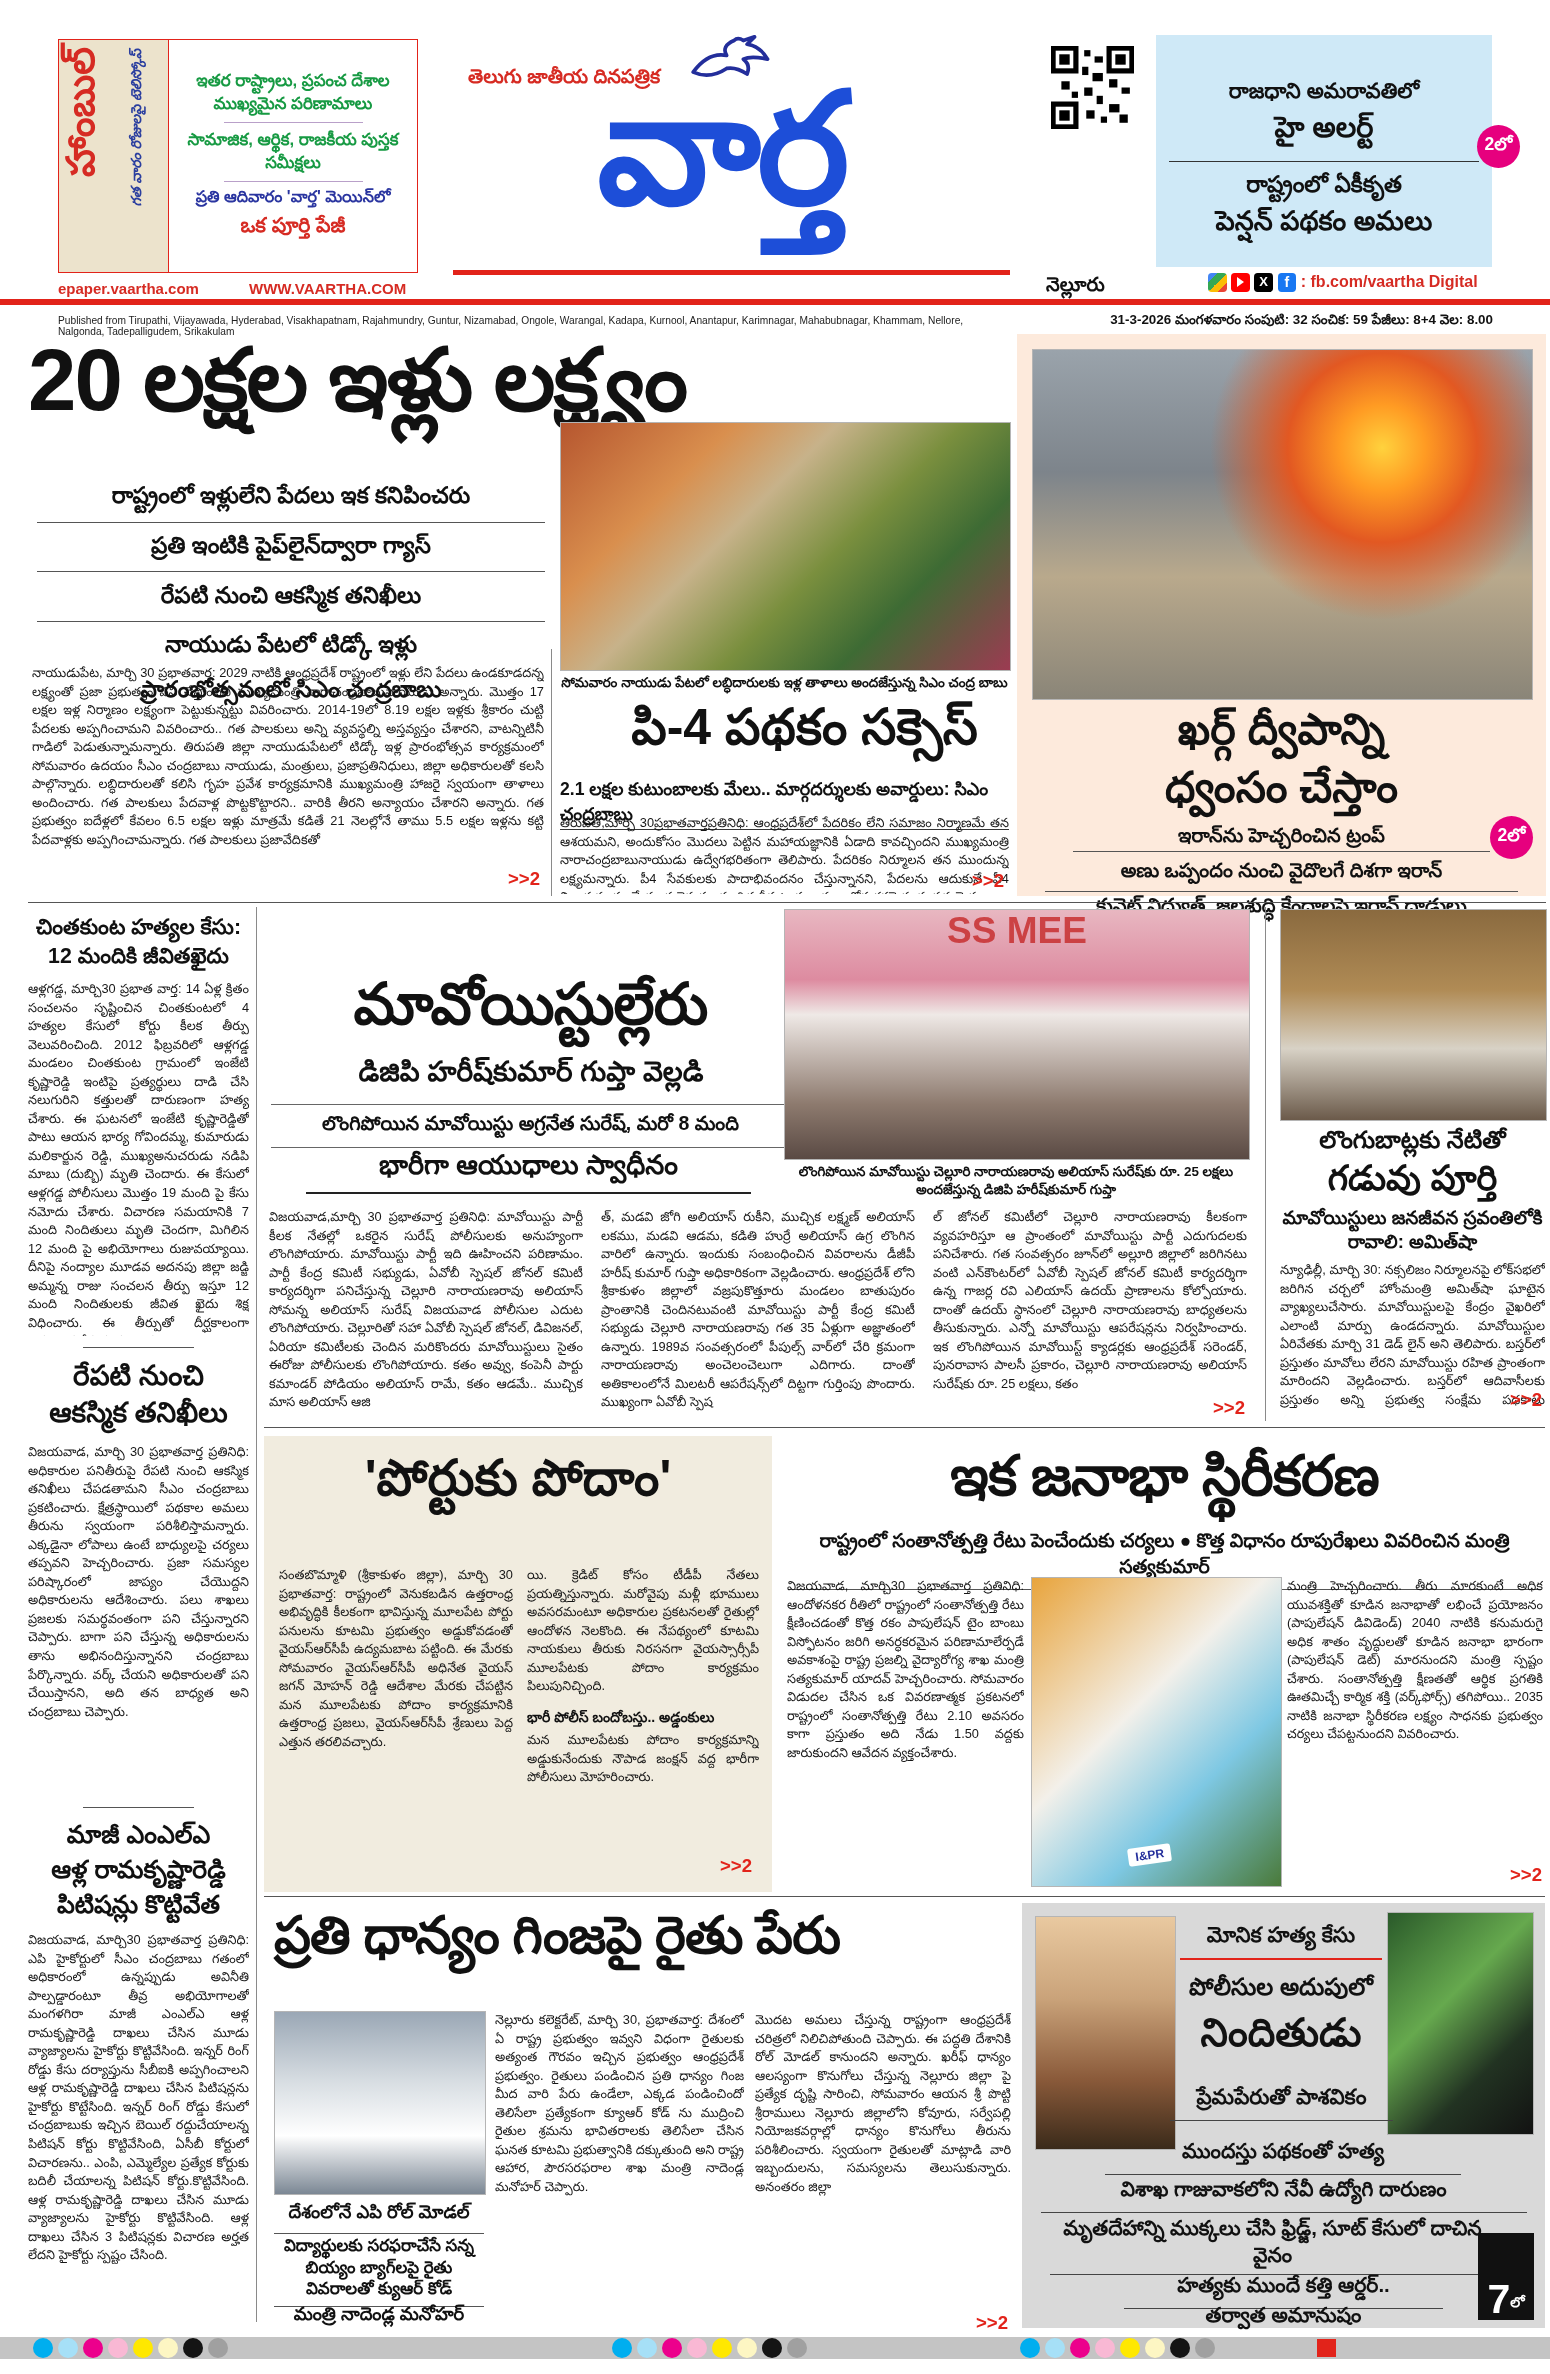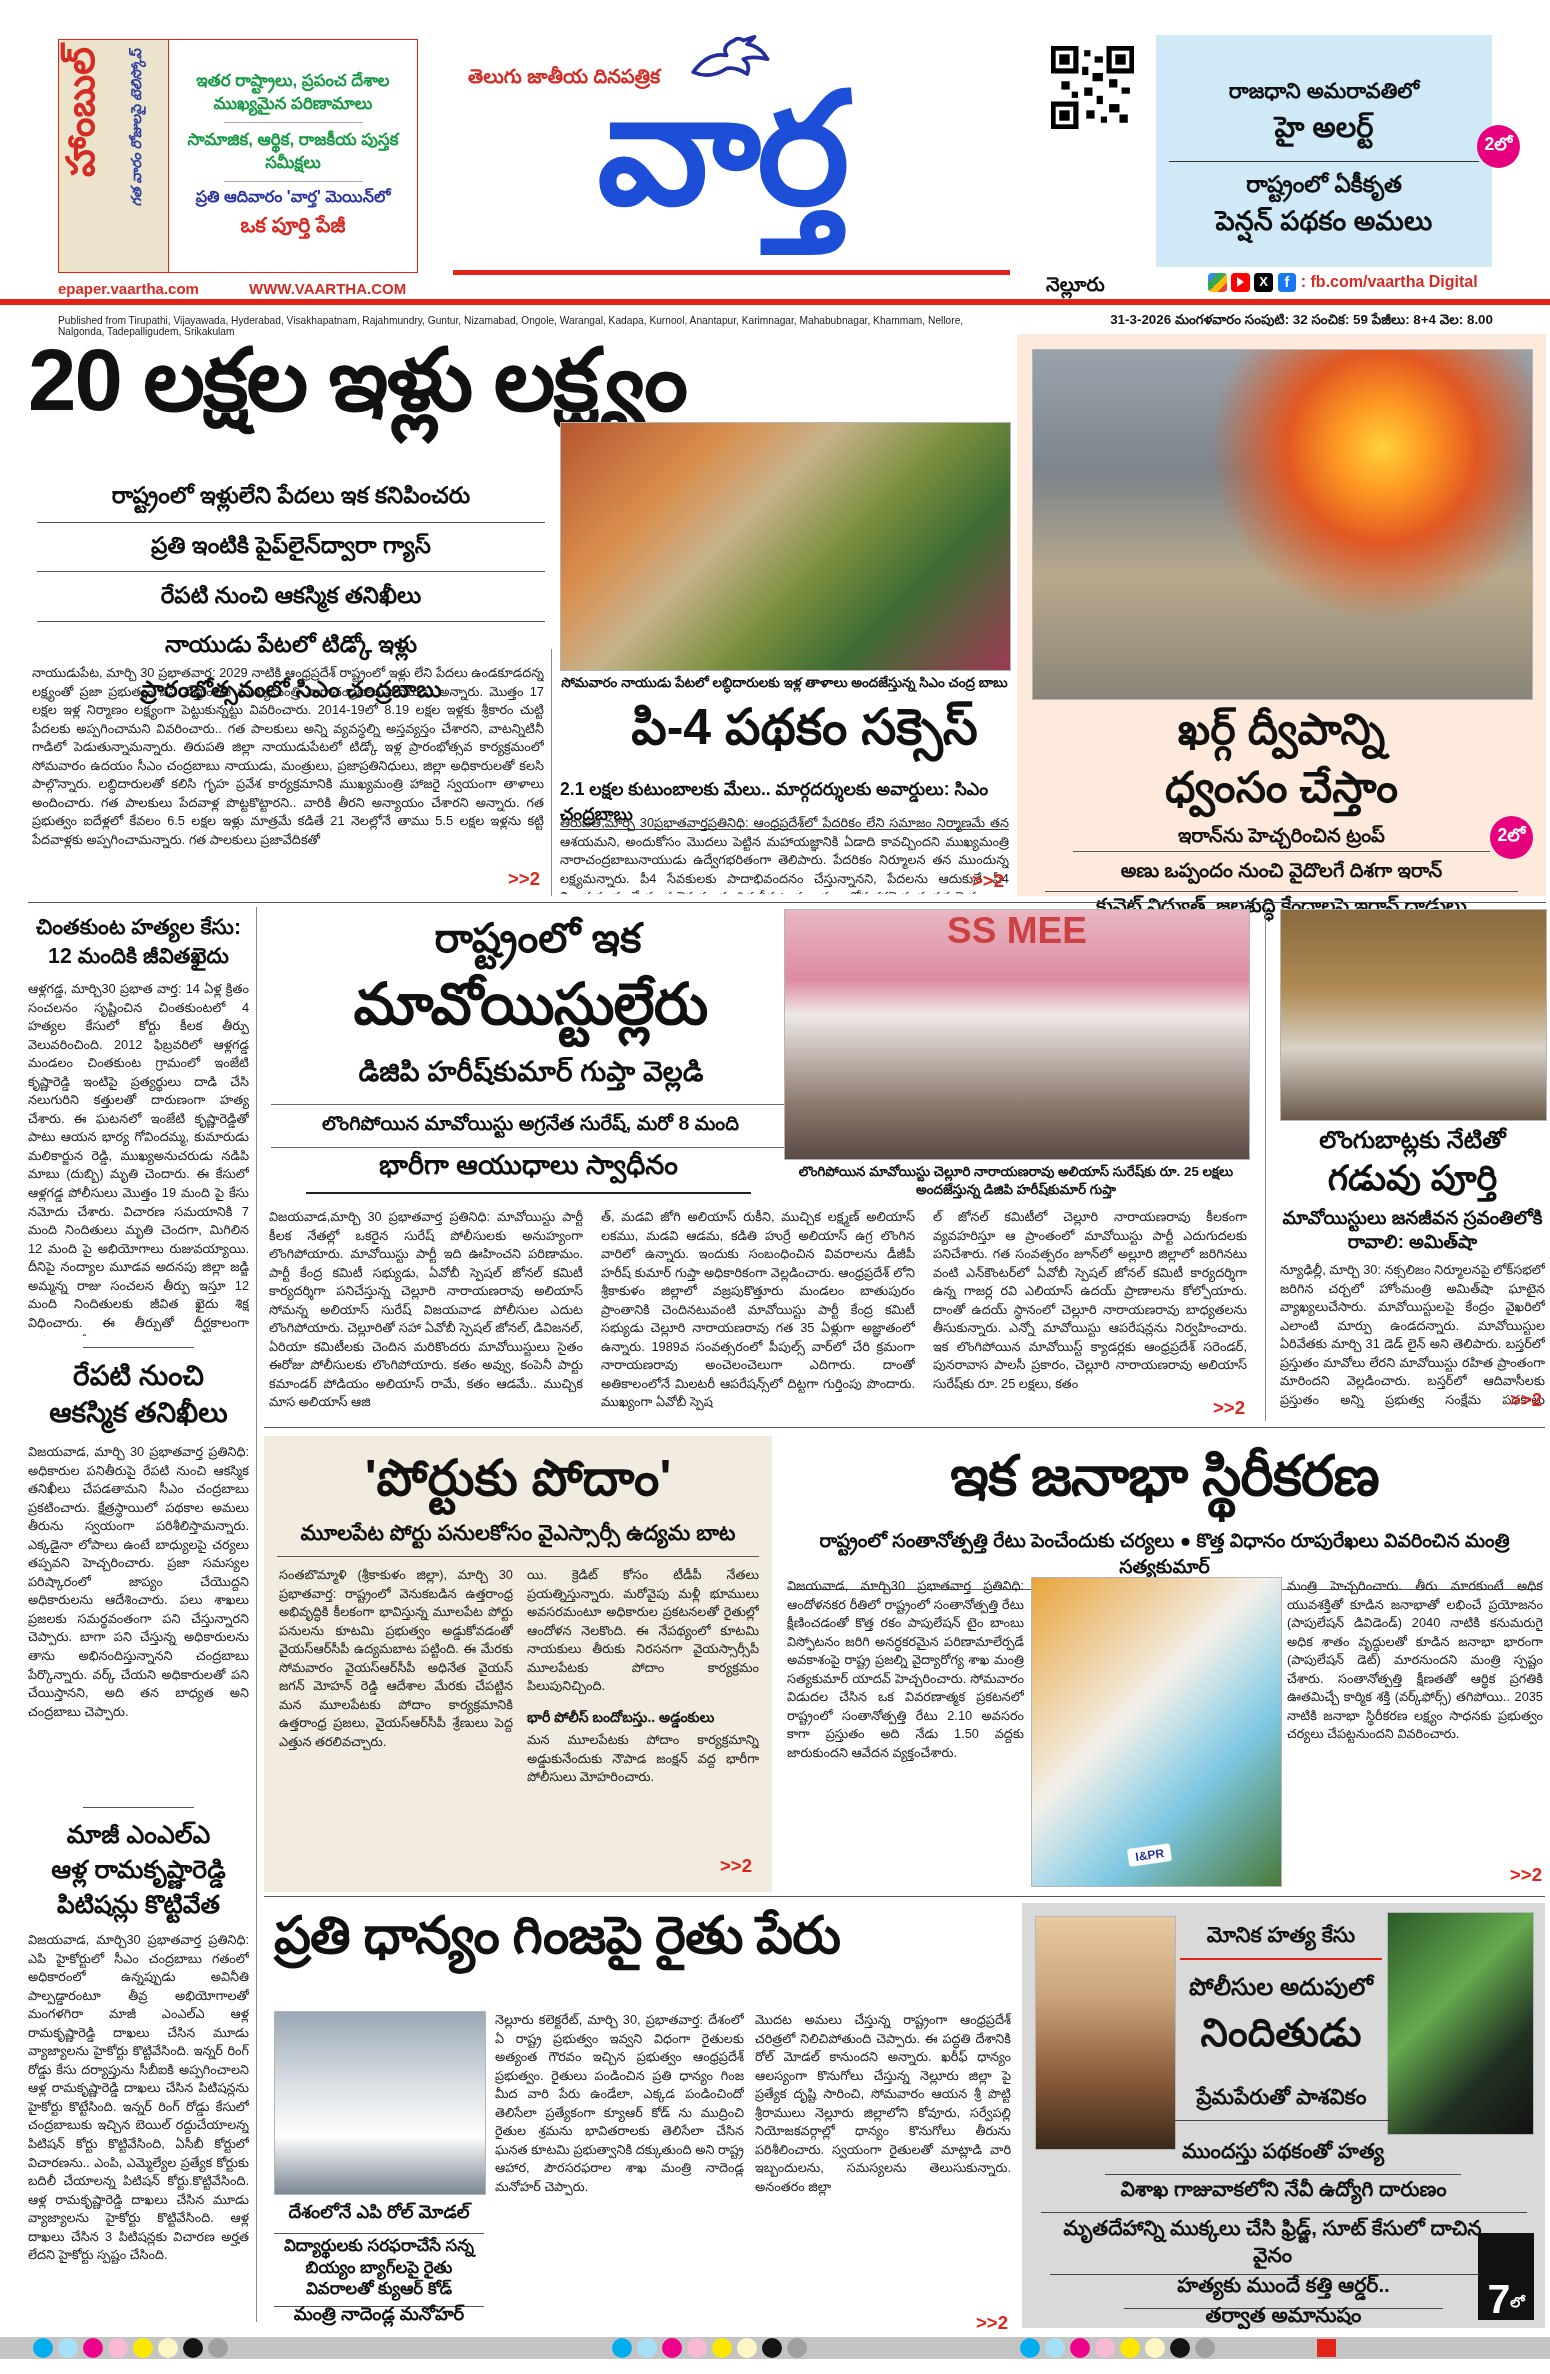--- a/index.html
+++ b/index.html
@@ -163,21 +163,20 @@
   <div class="abs body-txt just" style="left:28px;top:1443px;width:221px;height:356px;overflow:hidden;">విజయవాడ, మార్చి 30 ప్రభాతవార్త ప్రతినిధి: అధికారుల పనితీరుపై రేపటి నుంచి ఆకస్మిక తనిఖీలు చేపడతామని సీఎం చంద్రబాబు ప్రకటించారు. క్షేత్రస్థాయిలో పథకాల అమలు తీరును స్వయంగా పరిశీలిస్తామన్నారు. ఎక్కడైనా లోపాలు ఉంటే బాధ్యులపై చర్యలు తప్పవని హెచ్చరించారు. ప్రజా సమస్యల పరిష్కారంలో జాప్యం చేయొద్దని అధికారులను ఆదేశించారు. పలు శాఖలు ప్రజలకు సమర్థవంతంగా పని చేస్తున్నారని చెప్పారు. బాగా పని చేస్తున్న అధికారులను తాను అభినందిస్తున్నానని చంద్రబాబు పేర్కొన్నారు. వర్క్ చేయని అధికారులతో పని చేయిస్తానని, అది తన బాధ్యత అని చంద్రబాబు చెప్పారు.</div>
   <div class="abs grule" style="left:83px;top:1807px;width:111px;height:1.4px;"></div>
 
   <div class="abs ctr" style="left:28px;top:1820px;width:221px;font-size:25px;font-weight:800;">మాజీ ఎంఎల్ఎ</div>
   <div class="abs ctr" style="left:28px;top:1855px;width:221px;font-size:25px;font-weight:800;">ఆళ్ల రామకృష్ణారెడ్డి</div>
   <div class="abs ctr" style="left:28px;top:1890px;width:221px;font-size:25px;font-weight:800;">పిటిషన్లు కొట్టివేత</div>
   <div class="abs body-txt just" style="left:28px;top:1931px;width:221px;height:390px;overflow:hidden;">విజయవాడ, మార్చి30 ప్రభాతవార్త ప్రతినిధి: ఎపి హైకోర్టులో సీఎం చంద్రబాబు గతంలో అధికారంలో ఉన్నప్పుడు అవినీతి పాల్పడ్డారంటూ తీవ్ర అభియోగాలతో మంగళగిరా మాజీ ఎంఎల్ఎ ఆళ్ల రామకృష్ణారెడ్డి దాఖలు చేసిన మూడు వ్యాజ్యాలను హైకోర్టు కొట్టివేసింది. ఇన్నర్ రింగ్ రోడ్డు కేసు దర్యాప్తును సీబీఐకి అప్పగించాలని ఆళ్ల రామకృష్ణారెడ్డి దాఖలు చేసిన పిటిషన్లను హైకోర్టు కొట్టేసింది. ఇన్నర్ రింగ్ రోడ్డు కేసులో చంద్రబాబుకు ఇచ్చిన బెయిల్ రద్దుచేయాలన్న పిటిషన్ కోర్టు కొట్టివేసింది, ఏసీబీ కోర్టులో విచారణను.. ఎంపి, ఎమ్మెల్యేల ప్రత్యేక కోర్టుకు బదిలీ చేయాలన్న పిటిషన్ కోర్టు.కొట్టివేసింది. ఆళ్ల రామకృష్ణారెడ్డి దాఖలు చేసిన మూడు వ్యాజ్యాలను హైకోర్టు కొట్టివేసింది. ఆళ్ల దాఖలు చేసిన 3 పిటిషన్లకు విచారణ అర్హత లేదని హైకోర్టు స్పష్టం చేసింది.</div>
 
   <div class="abs vrule" style="left:256px;top:907px;height:1415px;"></div>
 
-  <div class="abs ctr" style="left:306px;top:915px;width:464px;font-size:41px;font-weight:600;">రాష్ట్రంలో ఇక</div>
   <div class="abs ctr" style="left:271px;top:970px;width:519px;font-size:58px;font-weight:900;letter-spacing:-0.9px;">మావోయిస్టుల్లేరు</div>
   <div class="abs ctr" style="left:278px;top:1056px;width:506px;font-size:28px;font-weight:700;">డిజిపి హరీష్‌కుమార్ గుప్తా వెల్లడి</div>
   <div class="abs ctr" style="left:271px;top:1104px;width:519px;font-size:19.5px;font-weight:600;border-top:1.2px solid #666;border-bottom:1.2px solid #666;padding:7.4px 0;">లొంగిపోయిన మావోయిస్టు అగ్రనేత సురేష్, మరో 8 మంది</div>
   <div class="abs ctr" style="left:306px;top:1150px;width:445px;font-size:27px;font-weight:800;border-bottom:2.2px solid #222;padding-bottom:5px;">భారీగా ఆయుధాలు స్వాధీనం</div>
 
   <div class="abs photo ph-press" style="left:784px;top:909px;width:464px;height:249px;overflow:hidden;">
     <div class="ctr" style="color:#c62828;font-size:37px;font-weight:800;opacity:.8;">SS MEE</div>
   </div>
   <div class="abs ctr caption" style="left:784px;top:1163px;width:464px;">లొంగిపోయిన మావోయిస్టు చెల్లూరి నారాయణరావు అలియాస్ సురేష్‌కు రూ. 25 లక్షలు అందజేస్తున్న డిజిపి హరీష్‌కుమార్ గుప్తా</div>
 
@@ -192,21 +191,20 @@
   <div class="abs ctr" style="left:1280px;top:1126px;width:265px;font-size:24px;font-weight:700;">లొంగుబాట్లకు నేటితో</div>
   <div class="abs ctr" style="left:1280px;top:1158px;width:265px;font-size:35px;font-weight:800;">గడువు పూర్తి</div>
   <div class="abs ctr" style="left:1280px;top:1206px;width:265px;font-size:18.6px;font-weight:600;line-height:1.3;">మావోయిస్టులు జనజీవన స్రవంతిలోకి రావాలి: అమిత్‌షా</div>
   <div class="abs body-txt just" style="left:1280px;top:1261px;width:265px;height:147px;overflow:hidden;">న్యూఢిల్లీ, మార్చి 30: నక్సలిజం నిర్మూలనపై లోక్‌సభలో జరిగిన చర్చలో హోంమంత్రి అమిత్‌షా ఘాటైన వ్యాఖ్యలుచేసారు. మావోయిస్టులపై కేంద్రం వైఖరిలో ఎలాంటి మార్పు ఉండదన్నారు. మావోయిస్టుల ఏరివేతకు మార్చి 31 డెడ్ లైన్ అని తెలిపారు. బస్తర్‌లో ప్రస్తుతం మావోలు లేరని మావోయిస్టు రహిత ప్రాంతంగా మారిందని వెల్లడించారు. బస్తర్‌లో ఆదివాసీలకు ప్రస్తుతం అన్ని ప్రభుత్వ సంక్షేమ పథకాలు అందుతున్నాయని చెప్పారు. అభివృద్ధి దిశగా బస్తర్</div>
   <div class="abs more" style="left:1510px;top:1389px;">&gt;&gt;2</div>
 
   <div class="abs grule" style="left:264px;top:1427px;width:1281px;height:1.4px;"></div>
 
   <div class="abs" style="left:264px;top:1436px;width:508px;height:456px;background:#f1ecdf;">
     <div class="abs ctr" style="left:0;top:13px;width:508px;font-size:50px;font-weight:800;">'పోర్టుకు పోదాం'</div>
-    <div class="abs ctr bold" style="left:13px;top:85px;width:482px;font-size:21.3px;border-bottom:1.3px solid #555;padding-bottom:5.6px;">మూలపేట పోర్టు పనులకోసం వైఎస్సార్సీ ఉద్యమ బాట</div>
     <div class="abs body-txt just" style="left:15px;top:130px;width:234px;height:308px;overflow:hidden;">సంతబొమ్మాళి (శ్రీకాకుళం జిల్లా), మార్చి 30 ప్రభాతవార్త: రాష్ట్రంలో వెనుకబడిన ఉత్తరాంధ్ర అభివృద్ధికి కీలకంగా భావిస్తున్న మూలపేట పోర్టు పనులను కూటమి ప్రభుత్వం అడ్డుకోవడంతో వైయస్ఆర్‌సీపీ ఉద్యమబాట పట్టింది. ఈ మేరకు సోమవారం వైయస్ఆర్‌సీపీ అధినేత వైయస్ జగన్ మోహన్ రెడ్డి ఆదేశాల మేరకు చేపట్టిన మన మూలపేటకు పోదాం కార్యక్రమానికి ఉత్తరాంధ్ర ప్రజలు, వైయస్ఆర్‌సీపీ శ్రేణులు పెద్ద ఎత్తున తరలివచ్చారు.</div>
     <div class="abs body-txt just" style="left:263px;top:130px;width:232px;height:139px;overflow:hidden;">యి. క్రెడిట్ కోసం టీడీపీ నేతలు ప్రయత్నిస్తున్నారు. మరోవైపు మళ్లీ భూములు అవసరమంటూ అధికారుల ప్రకటనలతో రైతుల్లో ఆందోళన నెలకొంది. ఈ నేపథ్యంలో కూటమి నాయకులు తీరుకు నిరసనగా వైయస్సార్సీపీ మూలపేటకు పోదాం కార్యక్రమం పిలుపునిచ్చింది.</div>
     <div class="abs bold" style="left:263px;top:273px;width:232px;font-size:14px;">భారీ పోలీస్ బందోబస్తు.. అడ్డంకులు</div>
     <div class="abs body-txt just" style="left:263px;top:295px;width:232px;height:119px;overflow:hidden;">మన మూలపేటకు పోదాం కార్యక్రమాన్ని అడ్డుకునేందుకు నౌపాడ జంక్షన్ వద్ద భారీగా పోలీసులు మోహరించారు.</div>
     <div class="abs more" style="left:456px;top:419px;">&gt;&gt;2</div>
   </div>
 
   <div class="abs ctr" style="left:784px;top:1443px;width:761px;font-size:56px;font-weight:800;letter-spacing:-0.9px;">ఇక జనాభా స్థిరీకరణ</div>
   <div class="abs ctr bold" style="left:788px;top:1530px;width:753px;font-size:19px;border-bottom:1.3px solid #555;padding-bottom:6.5px;">రాష్ట్రంలో సంతానోత్పత్తి రేటు పెంచేందుకు చర్యలు ● కొత్త విధానం రూపురేఖలు వివరించిన మంత్రి సత్యకుమార్</div>
   <div class="abs body-txt just" style="left:787px;top:1577px;width:237px;height:312px;overflow:hidden;">విజయవాడ, మార్చి30 ప్రభాతవార్త ప్రతినిధి: ఆందోళనకర రీతిలో రాష్ట్రంలో సంతానోత్పత్తి రేటు క్షీణించడంతో కొత్త రకం పాపులేషన్ టైం బాంబు విస్ఫోటనం జరిగి అనర్ధకరమైన పరిణామాలేర్పడే అవకాశంపై రాష్ట్ర ప్రజల్ని వైద్యారోగ్య శాఖ మంత్రి సత్యకుమార్ యాదవ్ హెచ్చరించారు. సోమవారం విడుదల చేసిన ఒక వివరణాత్మక ప్రకటనలో రాష్ట్రంలో సంతానోత్పత్తి రేటు 2.10 అవసరం కాగా ప్రస్తుతం అది నేడు 1.50 వద్దకు జారుకుందని ఆవేదన వ్యక్తంచేశారు.</div>

